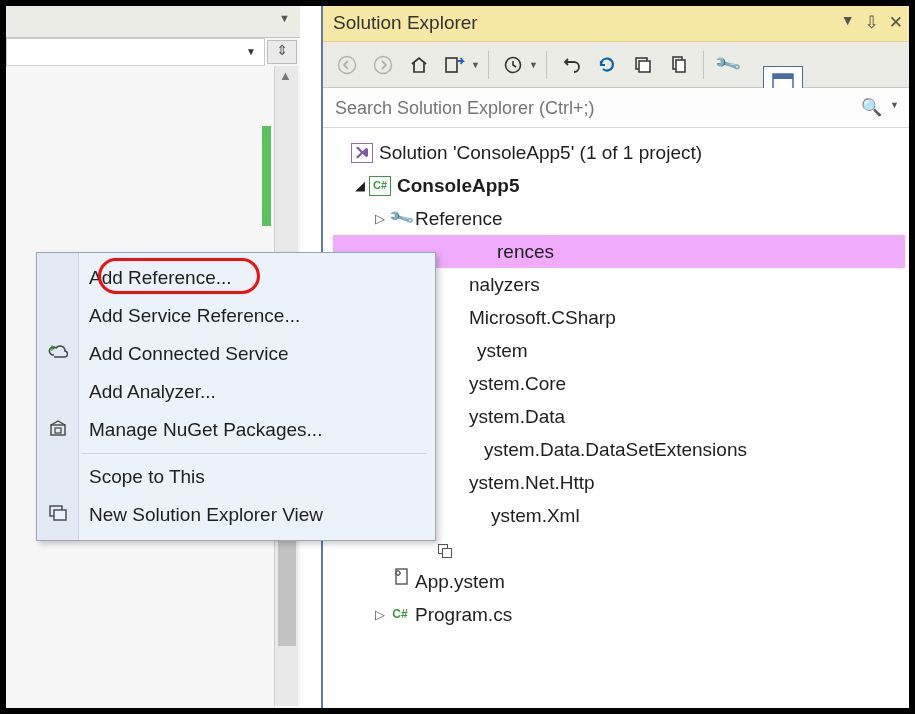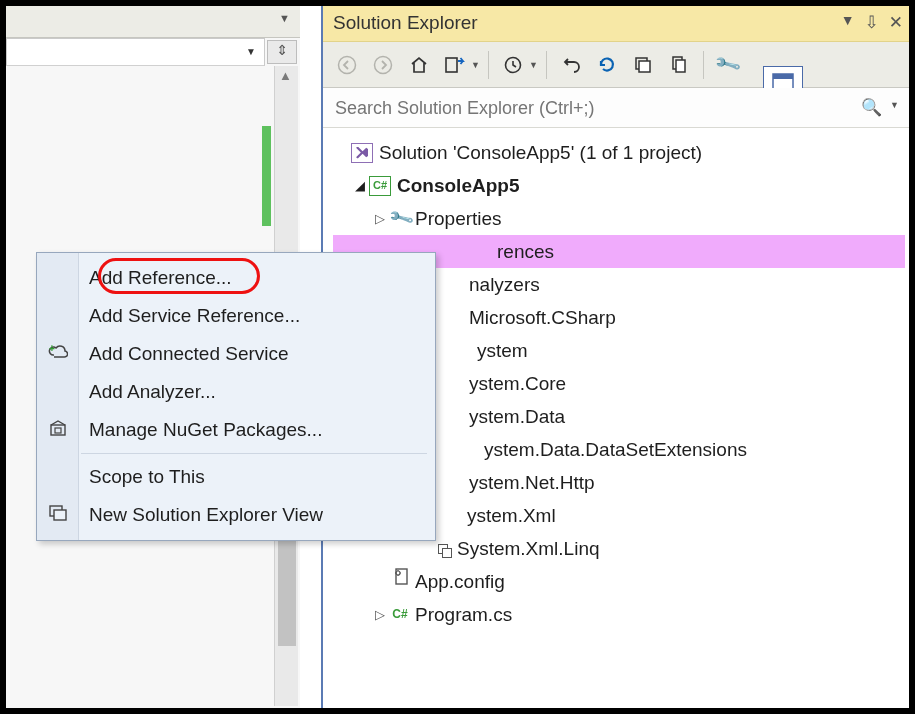--- a/index.html
+++ b/index.html
@@ -162,21 +162,21 @@
       <span>Solution 'ConsoleApp5' (1 of 1 project)</span>
     </div>
     <div class="row indent1">
       <span class="exp open">◢</span>
       <span class="cs-badge">C#</span>
       <span class="bold">ConsoleApp5</span>
     </div>
     <div class="row indent2">
       <span class="exp">▷</span>
       <span class="ico wrench">🔧</span>
-      <span>Properties</span>
+      <span>Reference</span>
     </div>
     <div class="row indent2 selected">
       <span class="exp open" style="visibility:hidden">◢</span>
       <span class="ico" style="margin-left:86px"></span>
       <span style="margin-left:-4px">rences</span>
     </div>
     <div class="row indent3">
       <span style="margin-left:68px">nalyzers</span>
     </div>
     <div class="row indent4">
@@ -191,36 +191,35 @@
     <div class="row indent4">
         <span style="margin-left:38px">ystem.Data</span>
       </div>
     <div class="row indent4">
         <span style="margin-left:53px">ystem.Data.DataSetExtensions</span>
       </div>
     <div class="row indent4">
         <span style="margin-left:38px">ystem.Net.Http</span>
       </div>
     <div class="row indent4">
-        <span style="margin-left:36px">ystem.Xml</span>
+        <span style="margin-left:60px">ystem.Xml</span>
       </div>
     <div class="row indent4">
       <span class="ico"><span class="folder-ref"></span></span>
-      <span>System.Xml.Linq</span>
     </div>
     <div class="row indent2">
       <span class="exp"></span>
       <span class="ico">
         <svg width="20" height="20" viewBox="0 0 20 20">
             <rect x="4" y="2" width="11" height="15" fill="#fff" stroke="#555" stroke-width="1.4"></rect>
             <circle cx="6" cy="6" r="2" fill="none" stroke="#555" stroke-width="1.2"></circle>
             <path d="M6 3v1 M6 8v1 M3 6h1 M8 6h1" stroke="#555" stroke-width="1.2"></path>
           </svg>
       </span>
-      <span>App.config</span>
+      <span>App.ystem</span>
     </div>
     <div class="row indent2">
       <span class="exp">▷</span>
       <span style="display:inline-flex;width:22px;height:18px;color:#3a9b3a;font-size:12px;font-weight:700;align-items:center;justify-content:center;margin-right:4px">C#</span>
       <span>Program.cs</span>
     </div>
   </div>
 </div>
 
 <div class="ctxmenu">

